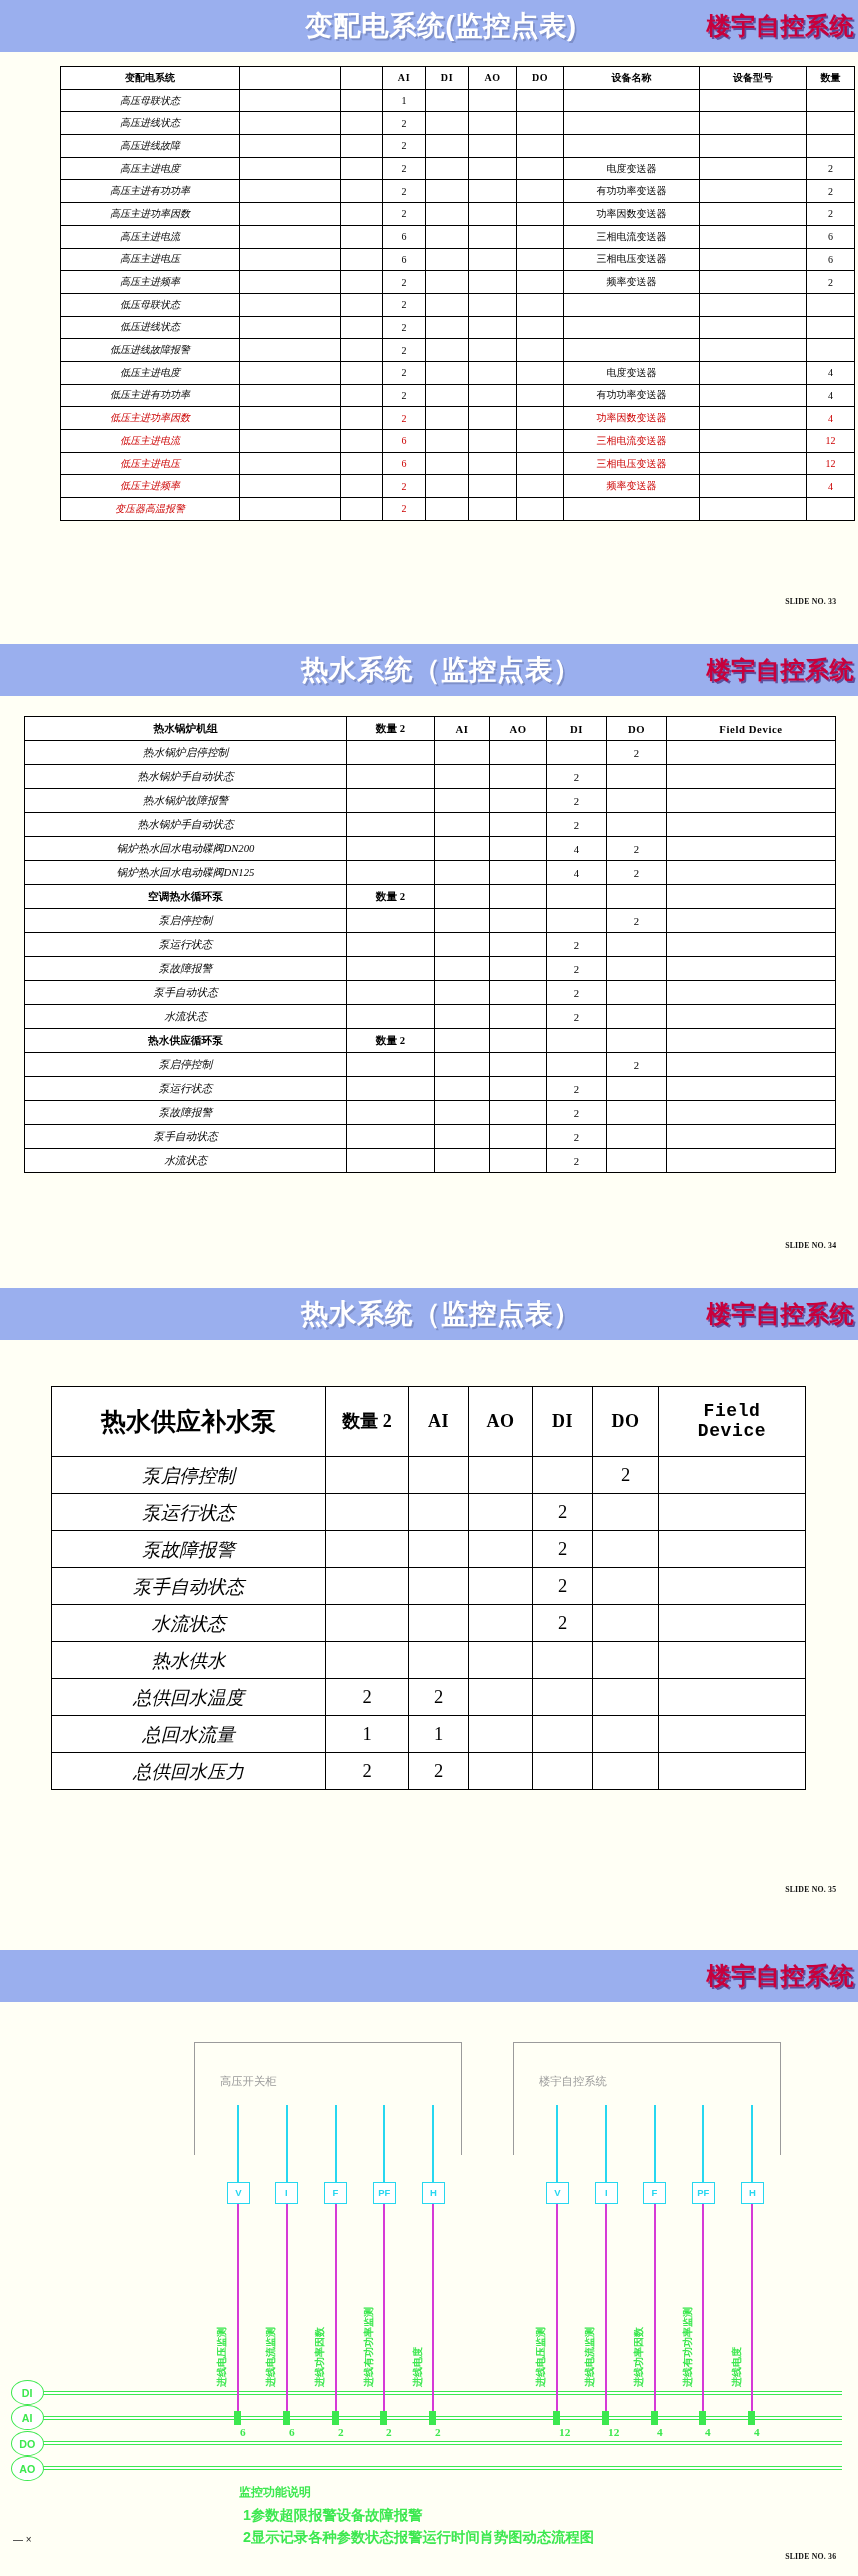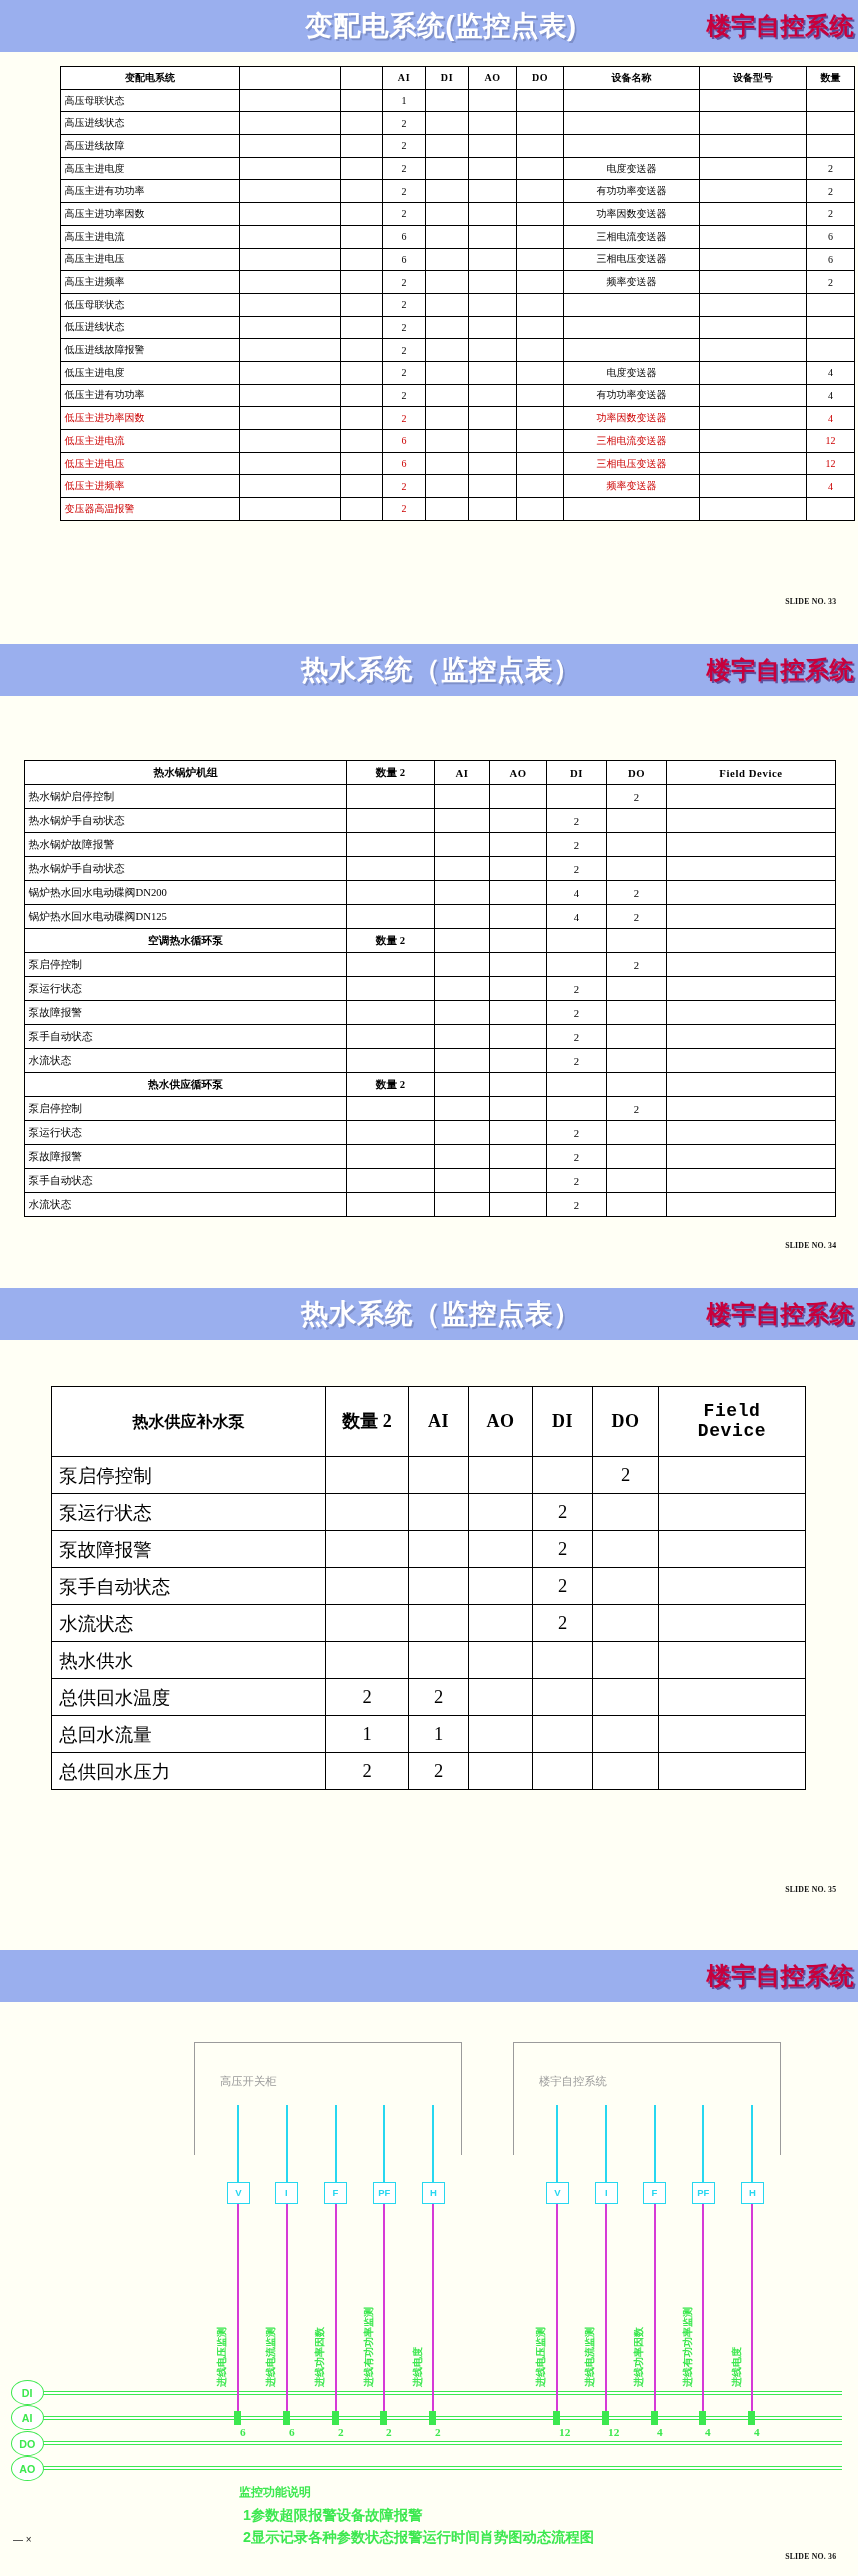--- a/index.html
+++ b/index.html
@@ -79,39 +79,39 @@
   table.pts td {
     border: 0.6px solid #000000;
     font-family: "Liberation Serif", "DejaVu Serif", serif;
     color: #000000;
     vertical-align: middle;
     padding: 0 3.6px;
     white-space: nowrap;
     overflow: hidden;
   }
   table.pts tr.hdr td { font-weight: bold; text-align: center; }
-  td.l { text-align: left; }
+  td.l { text-align: center; font-style: italic; }
   td.c { text-align: center; }
   tr.red td { color: #cc0000; }
   tr.sub td { text-align: center; font-weight: bold; }
 
   
   #t1 { position: absolute; left: 60px; top: 66px; width: 739px; font-size: 10px; }
   #t1 td { height: 22.7px; }
 
   
-  #t2 { position: absolute; left: 24px; top: 72px; width: 811px; font-size: 10.7px; margin-top: 44px; }
+  #t2 { position: absolute; left: 24px; top: 72px; width: 811px; font-size: 10.7px; }
   #t2 td { height: 24px; }
 
   
   #t3 { position: absolute; left: 51px; top: 98px; width: 754px; font-size: 18.5px; }
   #t3 td { height: 37px; padding: 0 7.2px; }
   #t3 td.l { font-size: 18.5px; }
   #t3 tr.hdr td { font-size: 18px; height: 70px; white-space: normal; line-height: 1.08; }
-  #t3 tr.hdr td.name { font-size: 16px; }
+  #t3 tr.hdr td.name { font-size: 25px; }
   #t3 tr.hdr td.fd {
     font-family: "Liberation Mono", "DejaVu Sans Mono", monospace;
     font-size: 18px; letter-spacing: 0.6px;
   }
 
   .mono { font-family: "Liberation Mono", "DejaVu Sans Mono", monospace; letter-spacing: 0.6px; }
 
   
   #diagram { position: absolute; left: 0; top: 0; width: 859px; height: 644px; }
   .cabinet {

